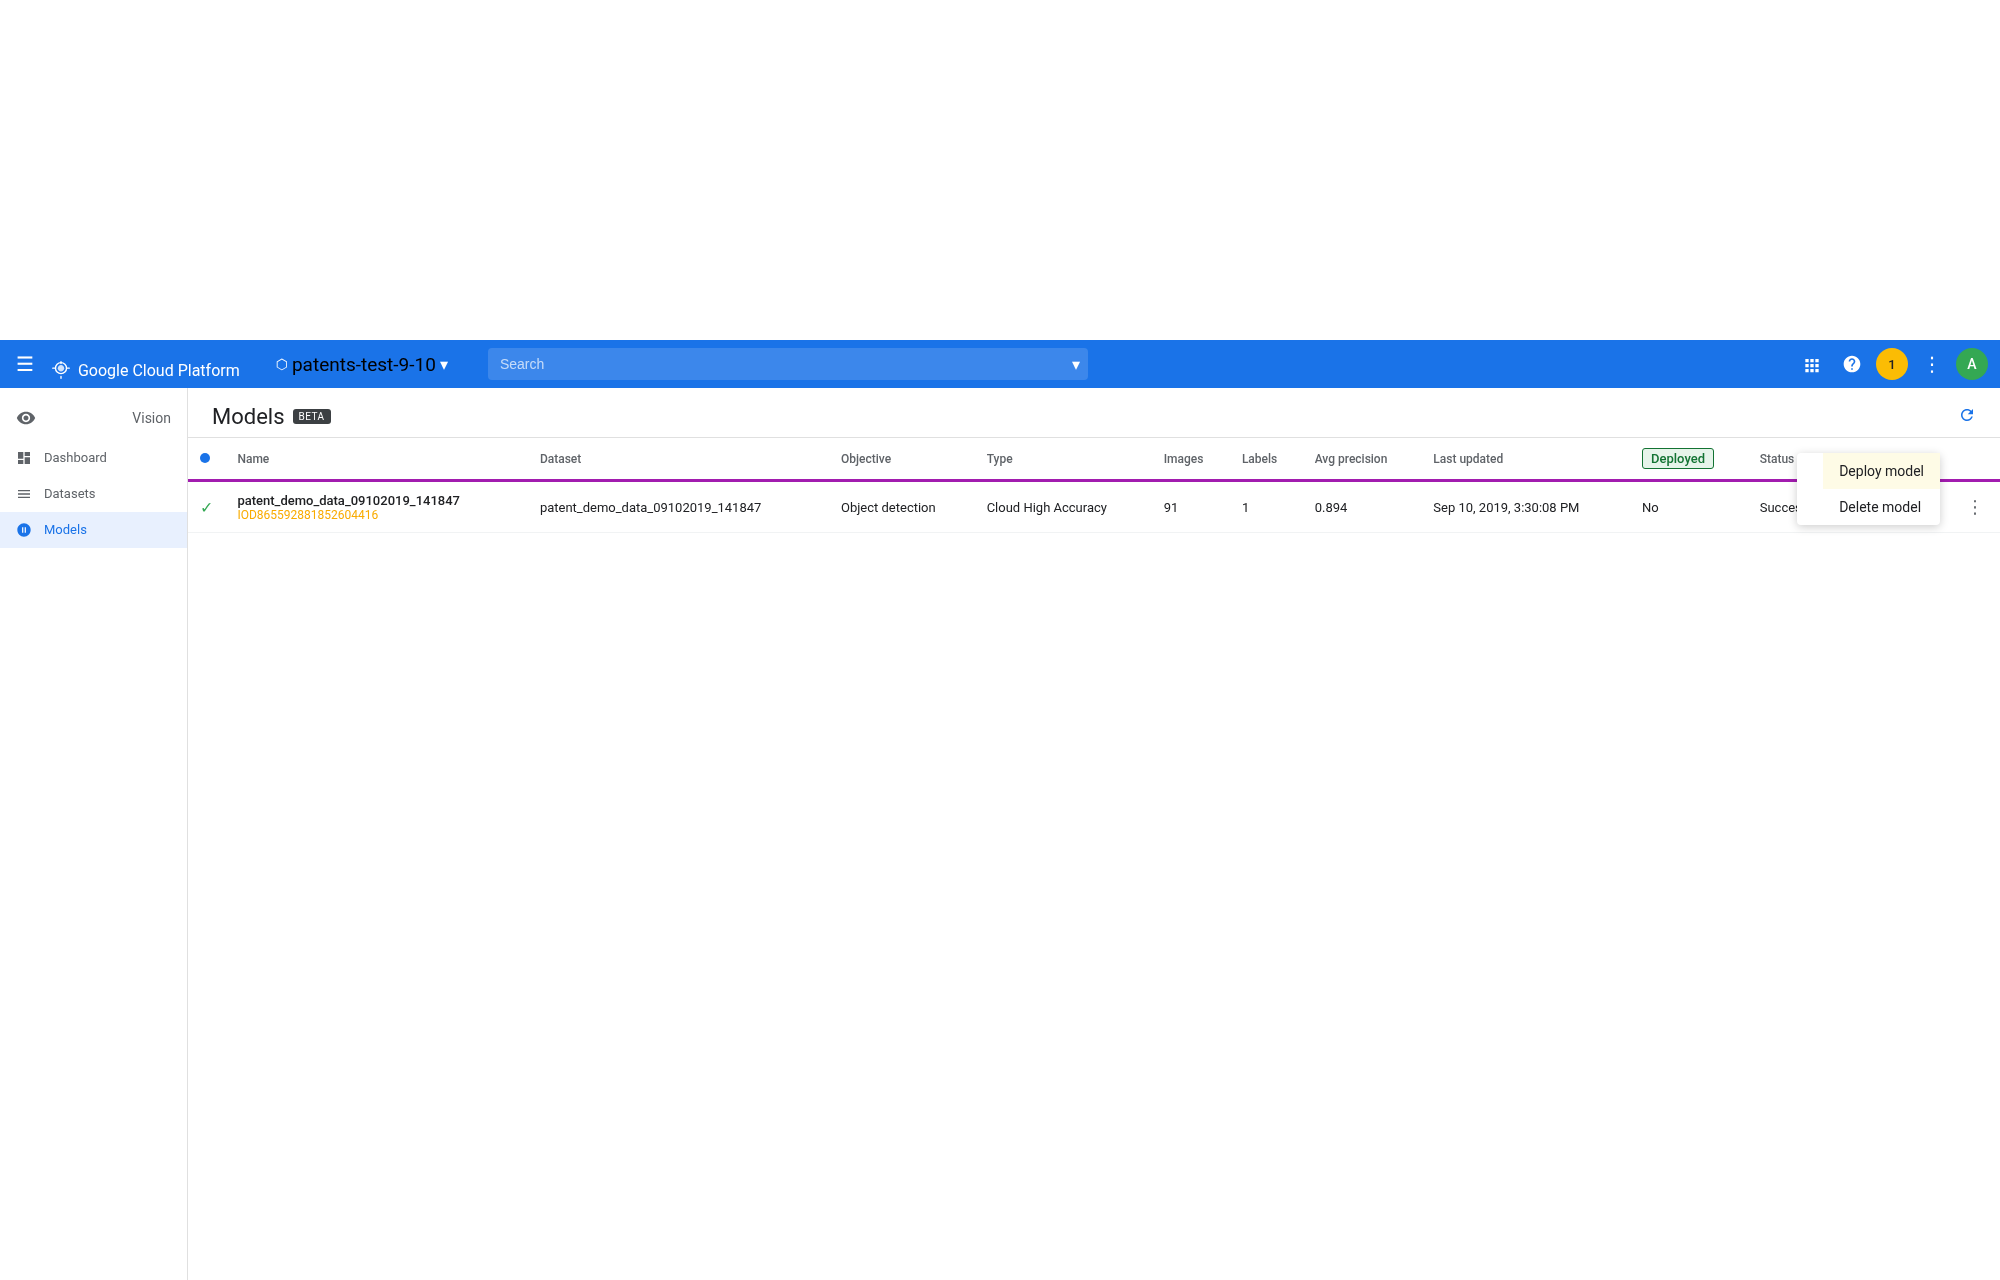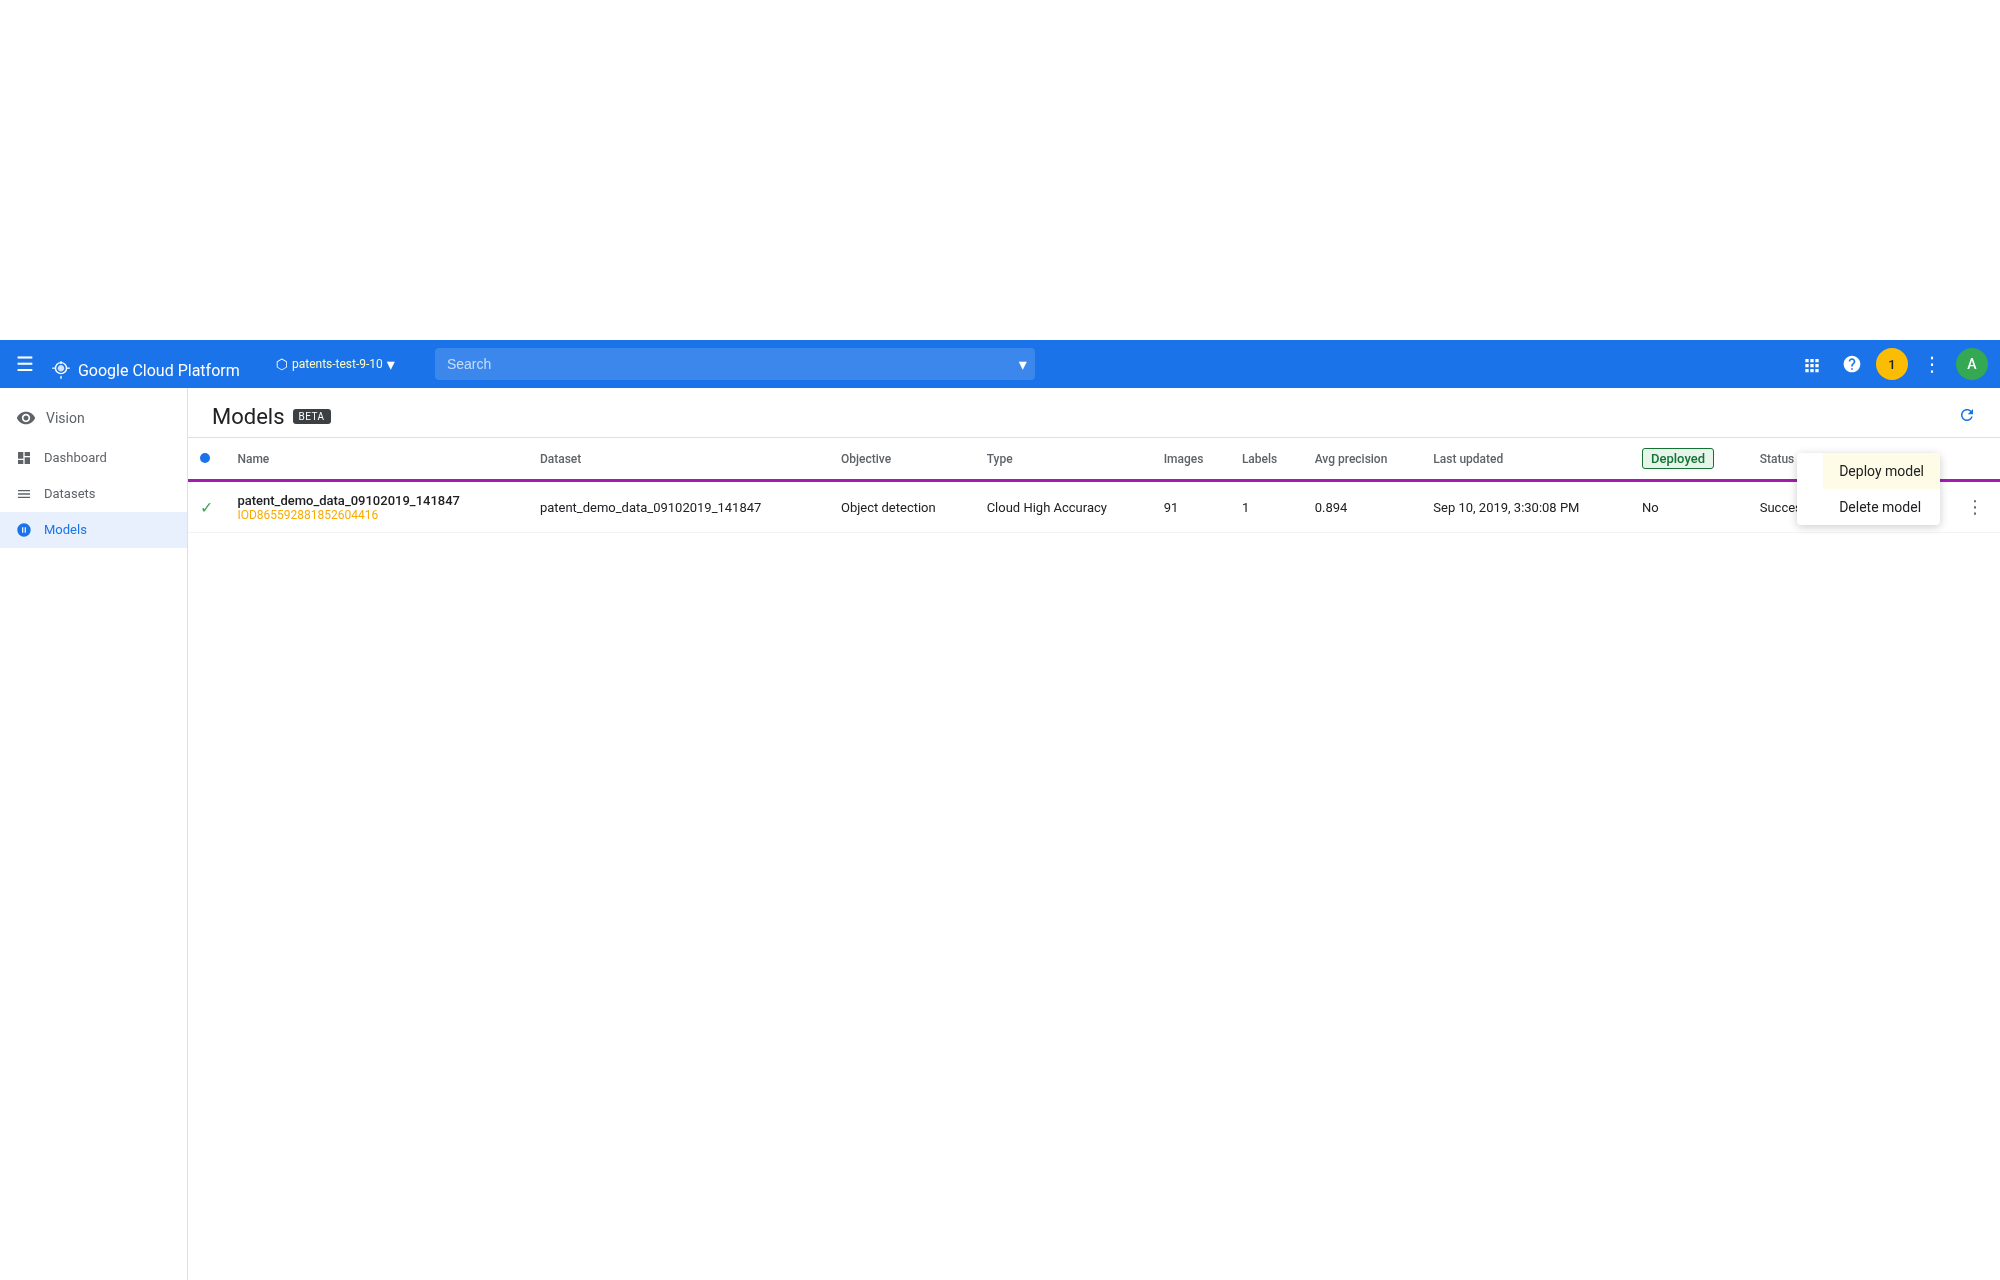--- a/index.html
+++ b/index.html
@@ -52,22 +52,22 @@
       margin-left: 16px;
       color: #fff;
       cursor: pointer;
       padding: 4px 8px;
       border-radius: 4px;
     }
     .project-icon {
       font-size: 14px;
     }
     .project-name {
-      font-size: 12px;
-      color: #fef9c3;
+      font-size: 19px;
+      color: #000000;
     }
     .chevron-icon {
       font-size: 16px;
       color: #fff;
     }
 
     
     .search-container {
       flex: 1;
       max-width: 600px;
@@ -150,20 +150,21 @@
       border-right: 1px solid #e0e0e0;
       padding-top: 8px;
     }
     .sidebar-vision {
       display: flex;
       align-items: center;
       gap: 10px;
       padding: 12px 16px;
       color: #5f6368;
       font-size: 14px;
+      justify-content: space-between;
     }
     .sidebar-item {
       display: flex;
       align-items: flex-start;
       gap: 12px;
       padding: 10px 16px;
       cursor: pointer;
       font-size: 13px;
       color: #5f6368;
     }

